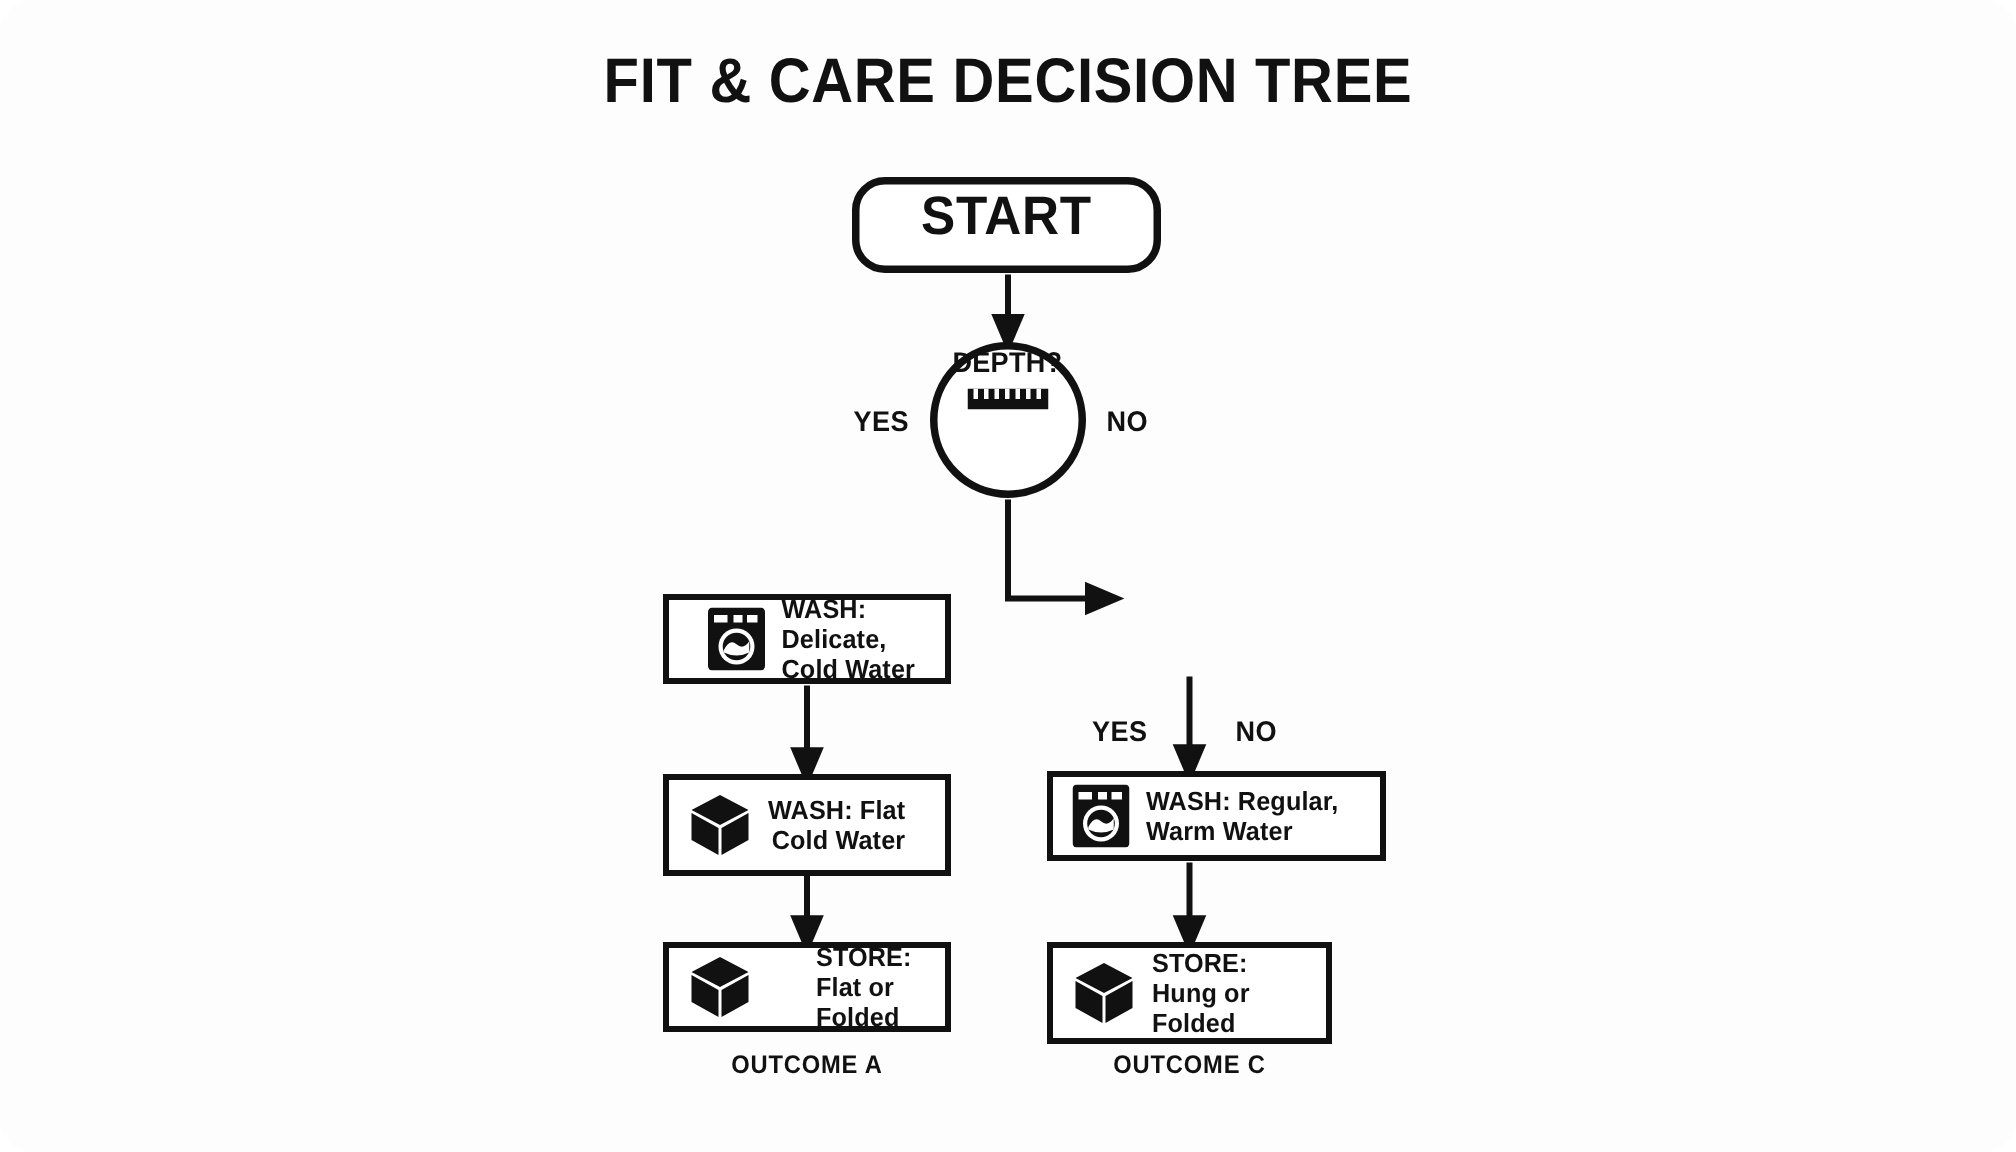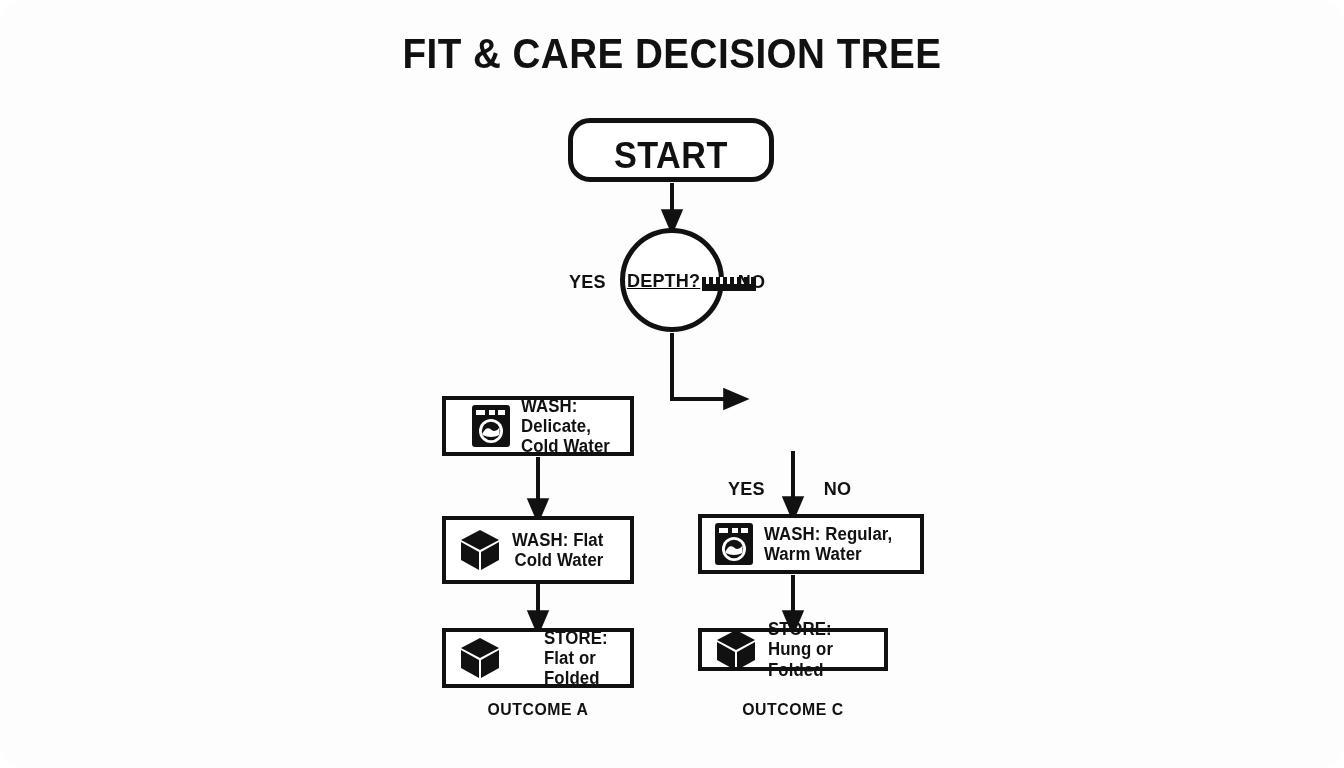--- a/index.html
+++ b/index.html
@@ -37,43 +37,42 @@
     position: absolute;
     left: 568px;
     top: 118px;
     width: 206px;
     height: 64px;
     border: 5px solid #111111;
     border-radius: 22px;
     background: #ffffff;
     box-sizing: border-box;
     display: flex;
-    align-items: flex-end;
+    align-items: flex-start;
     justify-content: center;
   }
   .start-node .label {
     font-weight: bold;
     font-size: 36px;
     letter-spacing: 0.5px;
     color: #111111;
     transform: scaleX(0.95);
   }
 
   
   .decision {
     position: absolute;
     border: 5px solid #111111;
     border-radius: 50%;
     background: #ffffff;
     box-sizing: border-box;
     display: flex;
-    flex-direction: row;
+    flex-direction: column;
     align-items: center;
     justify-content: flex-start;
-    text-decoration: underline;
   }
   .decision .label {
     font-weight: bold;
     font-size: 19px;
     color: #111111;
     letter-spacing: 0.2px;
     transform: scaleX(0.95);
     line-height: 1;
   }
   .decision .ruler-wrap {
@@ -136,21 +135,21 @@
     color: #111111;
     letter-spacing: 0.1px;
     transform: scaleX(0.96);
     transform-origin: left center;
   }
 
   #box-wash-delicate { left: 442px; top: 396px; width: 192px; height: 60px; padding-left: 26px; }
   #box-wash-flat     { left: 442px; top: 516px; width: 192px; height: 68px; text-align: right; }
   #box-store-flat    { left: 442px; top: 628px; width: 192px; height: 60px; gap: 32px; }
   #box-wash-regular  { left: 698px; top: 514px; width: 226px; height: 60px; }
-  #box-store-hung    { left: 698px; top: 628px; width: 190px; height: 43px; }
+  #box-store-hung    { left: 698px; top: 628px; width: 190px; height: 68px; }
 
   
   .outcome {
     position: absolute;
     font-weight: bold;
     font-size: 17px;
     letter-spacing: 0.6px;
     color: #111111;
     text-align: center;
     transform: scaleX(0.93);

